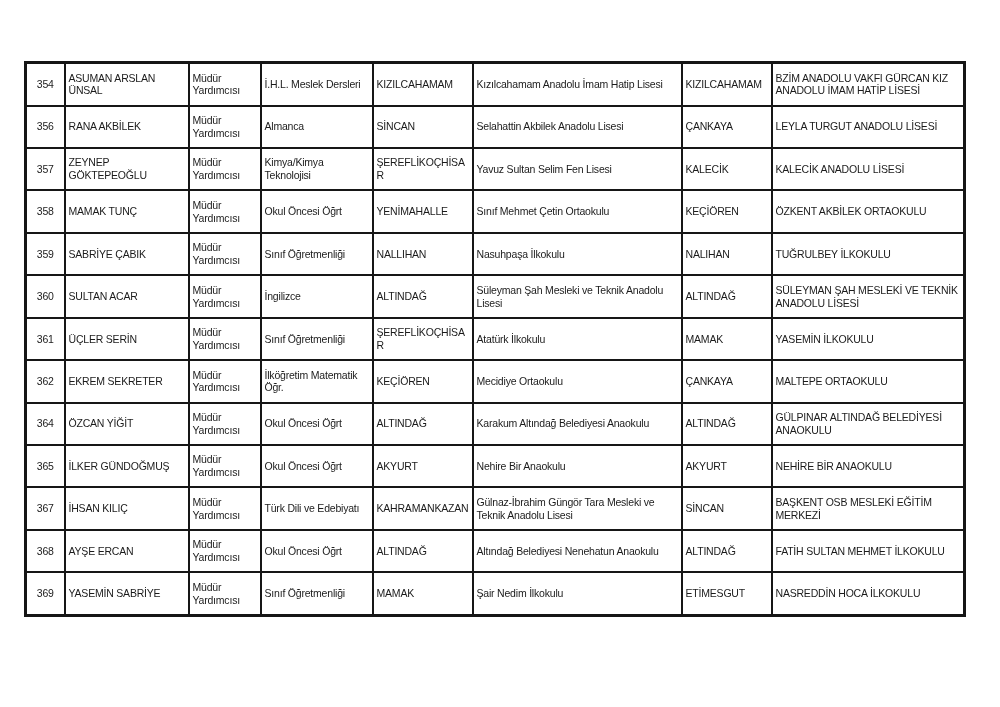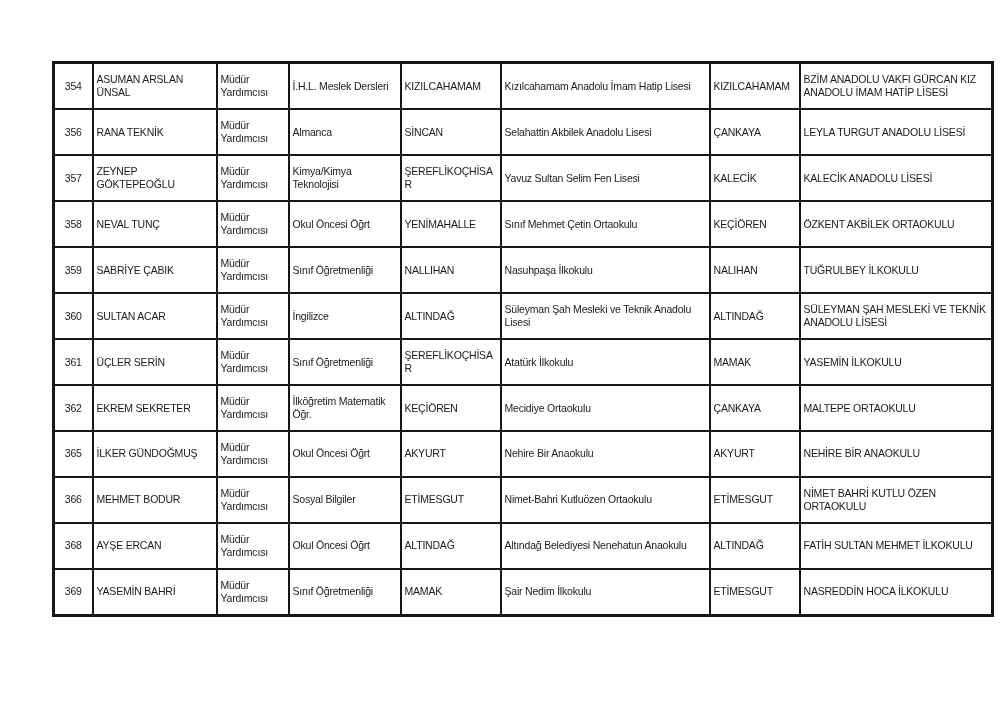--- a/index.html
+++ b/index.html
@@ -14,21 +14,20 @@
     position:absolute;
     left:24px;top:61px;
     width:939px;height:556px;
   }
   table.doc-table{
     border-collapse:collapse;
     table-layout:fixed;
     width:939px;height:556px;
     border:3px solid #161616;
     background:#ffffff;
-    margin-left:28px;
   }
   table.doc-table td{
     border:2px solid #161616;
     font-size:10.5px;
     letter-spacing:-0.2px;
     line-height:1.22;
     color:#1b1b1b;
     padding:1px 3px;
     vertical-align:middle;
     overflow:hidden;
@@ -65,41 +64,41 @@
           <td class="c-name">ASUMAN ARSLAN ÜNSAL</td>
           <td class="c-title">Müdür Yardımcısı</td>
           <td class="c-branch">İ.H.L. Meslek Dersleri</td>
           <td class="c-district-from">KIZILCAHAMAM</td>
           <td class="c-school-from">Kızılcahamam Anadolu İmam Hatip Lisesi</td>
           <td class="c-district-to">KIZILCAHAMAM</td>
           <td class="c-school-to">BZİM ANADOLU VAKFI GÜRCAN KIZ ANADOLU İMAM HATİP LİSESİ</td>
         </tr>
         <tr>
           <td class="c-no">356</td>
-          <td class="c-name">RANA TEKNİK</td>
+          <td class="c-name">RANA AKBİLEK</td>
           <td class="c-title">Müdür Yardımcısı</td>
           <td class="c-branch">Almanca</td>
           <td class="c-district-from">SİNCAN</td>
           <td class="c-school-from">Selahattin Akbilek  Anadolu Lisesi</td>
           <td class="c-district-to">ÇANKAYA</td>
           <td class="c-school-to">LEYLA TURGUT ANADOLU LİSESİ</td>
         </tr>
         <tr>
           <td class="c-no">357</td>
           <td class="c-name">ZEYNEP GÖKTEPEOĞLU</td>
           <td class="c-title">Müdür Yardımcısı</td>
           <td class="c-branch">Kimya/Kimya Teknolojisi</td>
           <td class="c-district-from">ŞEREFLİKOÇHİSAR</td>
           <td class="c-school-from">Yavuz Sultan Selim Fen Lisesi</td>
           <td class="c-district-to">KALECİK</td>
           <td class="c-school-to">KALECİK ANADOLU LİSESİ</td>
         </tr>
         <tr>
           <td class="c-no">358</td>
-          <td class="c-name">NEVAL TUNÇ</td>
+          <td class="c-name">MAMAK TUNÇ</td>
           <td class="c-title">Müdür Yardımcısı</td>
           <td class="c-branch">Okul Öncesi Öğrt</td>
           <td class="c-district-from">YENİMAHALLE</td>
           <td class="c-school-from">Sınıf Mehmet Çetin Ortaokulu</td>
           <td class="c-district-to">KEÇİÖREN</td>
           <td class="c-school-to">ÖZKENT AKBİLEK ORTAOKULU</td>
         </tr>
         <tr>
           <td class="c-no">359</td>
           <td class="c-name">SABRİYE ÇABIK</td>
@@ -134,52 +133,62 @@
           <td class="c-no">362</td>
           <td class="c-name">EKREM SEKRETER</td>
           <td class="c-title">Müdür Yardımcısı</td>
           <td class="c-branch">İlköğretim Matematik Öğr.</td>
           <td class="c-district-from">KEÇİÖREN</td>
           <td class="c-school-from">Mecidiye Ortaokulu</td>
           <td class="c-district-to">ÇANKAYA</td>
           <td class="c-school-to">MALTEPE ORTAOKULU</td>
         </tr>
         <tr>
+          <td class="c-no">364</td>
+          <td class="c-name">ÖZCAN YİĞİT</td>
+          <td class="c-title">Müdür Yardımcısı</td>
+          <td class="c-branch">Okul Öncesi Öğrt</td>
+          <td class="c-district-from">ALTINDAĞ</td>
+          <td class="c-school-from">Karakum Altındağ Belediyesi Anaokulu</td>
+          <td class="c-district-to">ALTINDAĞ</td>
+          <td class="c-school-to">GÜLPINAR ALTINDAĞ BELEDİYESİ ANAOKULU</td>
+        </tr>
+        <tr>
           <td class="c-no">365</td>
           <td class="c-name">İLKER GÜNDOĞMUŞ</td>
           <td class="c-title">Müdür Yardımcısı</td>
           <td class="c-branch">Okul Öncesi Öğrt</td>
           <td class="c-district-from">AKYURT</td>
           <td class="c-school-from">Nehire Bir Anaokulu</td>
           <td class="c-district-to">AKYURT</td>
           <td class="c-school-to">NEHİRE BİR ANAOKULU</td>
         </tr>
         <tr>
-          <td class="c-no">366</td>
-          <td class="c-name">MEHMET BODUR</td>
+          <td class="c-no">367</td>
+          <td class="c-name">İHSAN KILIÇ</td>
           <td class="c-title">Müdür Yardımcısı</td>
-          <td class="c-branch">Sosyal Bilgiler</td>
-          <td class="c-district-from">ETİMESGUT</td>
-          <td class="c-school-from">Nimet-Bahri Kutluözen Ortaokulu</td>
-          <td class="c-district-to">ETİMESGUT</td>
-          <td class="c-school-to">NİMET BAHRİ KUTLU ÖZEN ORTAOKULU</td>
+          <td class="c-branch">Türk Dili ve Edebiyatı</td>
+          <td class="c-district-from">KAHRAMANKAZAN</td>
+          <td class="c-school-from">Gülnaz-İbrahim Güngör Tara Mesleki ve Teknik Anadolu Lisesi</td>
+          <td class="c-district-to">SİNCAN</td>
+          <td class="c-school-to">BAŞKENT OSB MESLEKİ EĞİTİM MERKEZİ</td>
         </tr>
         <tr>
           <td class="c-no">368</td>
           <td class="c-name">AYŞE ERCAN</td>
           <td class="c-title">Müdür Yardımcısı</td>
           <td class="c-branch">Okul Öncesi Öğrt</td>
           <td class="c-district-from">ALTINDAĞ</td>
           <td class="c-school-from">Altındağ Belediyesi Nenehatun Anaokulu</td>
           <td class="c-district-to">ALTINDAĞ</td>
           <td class="c-school-to">FATİH SULTAN MEHMET İLKOKULU</td>
         </tr>
         <tr>
           <td class="c-no">369</td>
-          <td class="c-name">YASEMİN BAHRİ</td>
+          <td class="c-name">YASEMİN SABRİYE</td>
           <td class="c-title">Müdür Yardımcısı</td>
           <td class="c-branch">Sınıf Öğretmenliği</td>
           <td class="c-district-from">MAMAK</td>
           <td class="c-school-from">Şair Nedim İlkokulu</td>
           <td class="c-district-to">ETİMESGUT</td>
           <td class="c-school-to">NASREDDİN HOCA İLKOKULU</td>
         </tr>
       </tbody>
   </table>
 </div>

